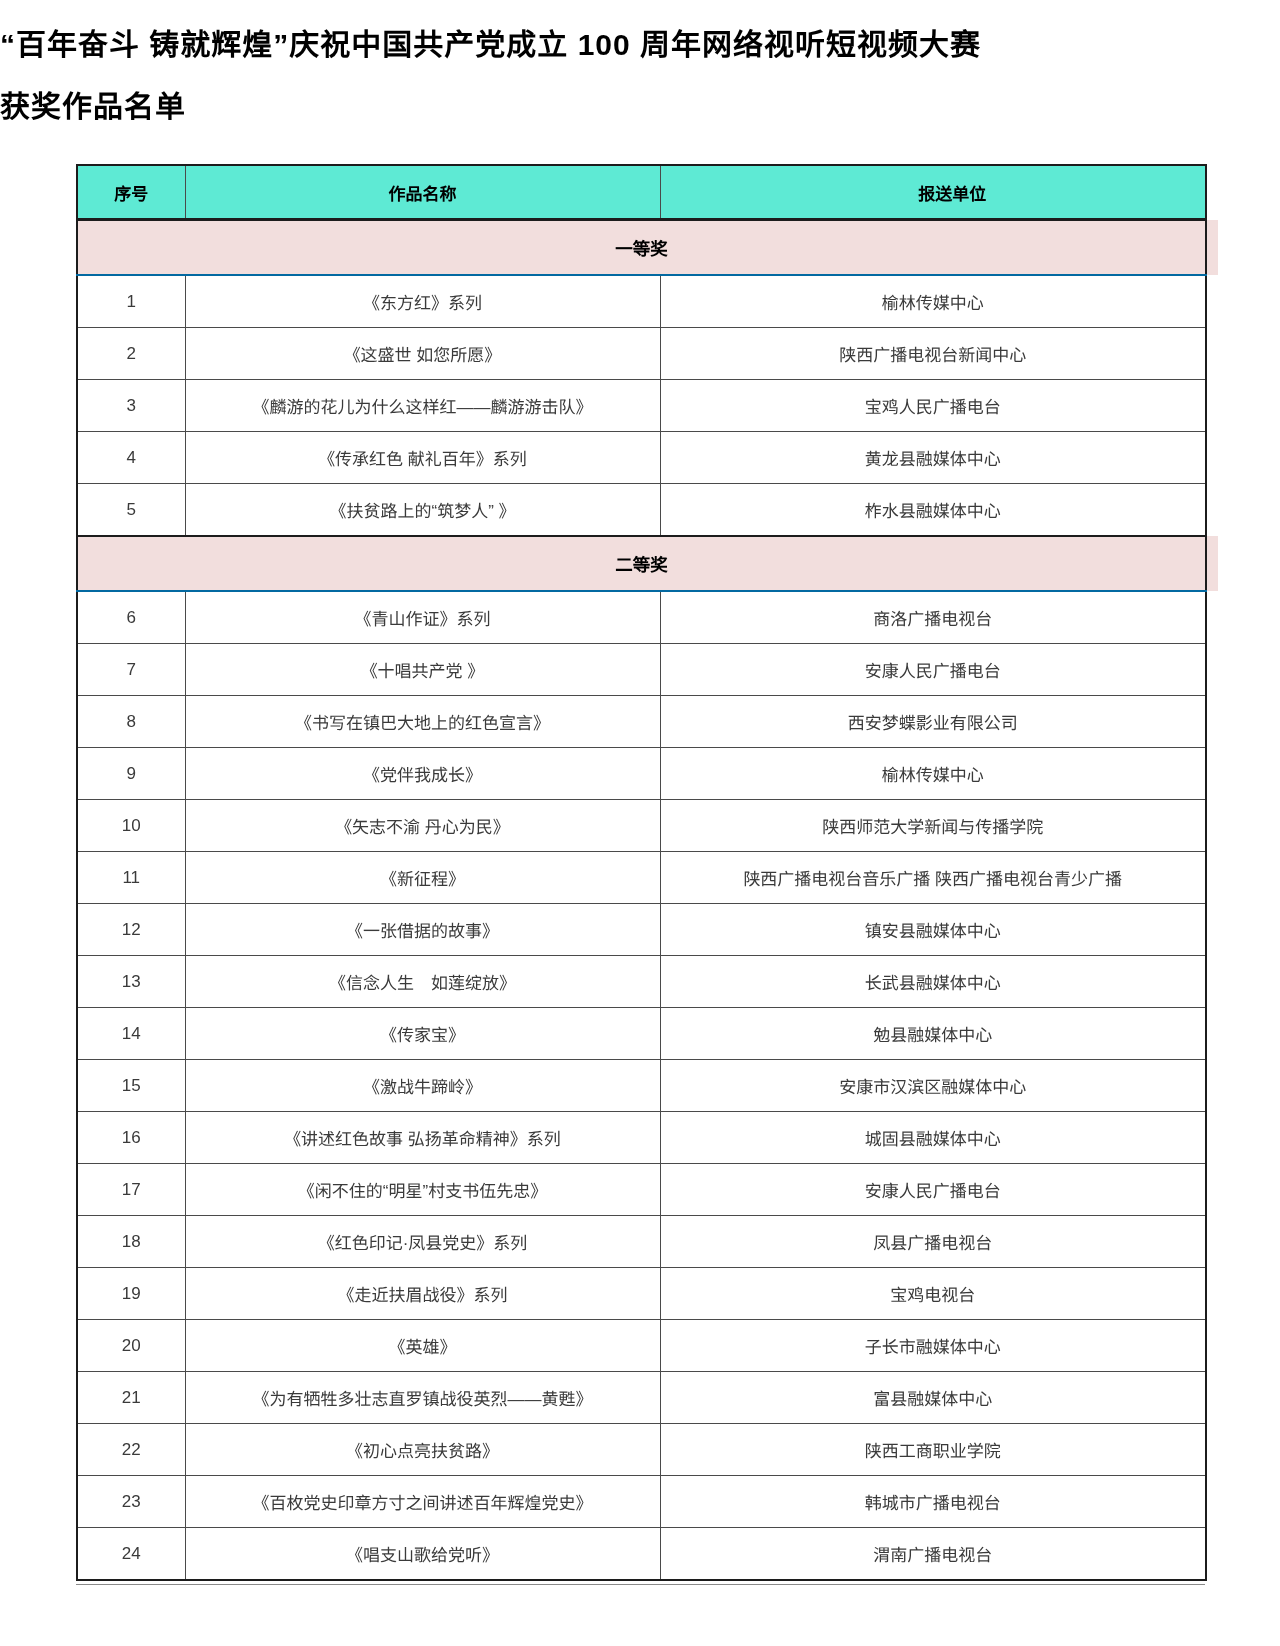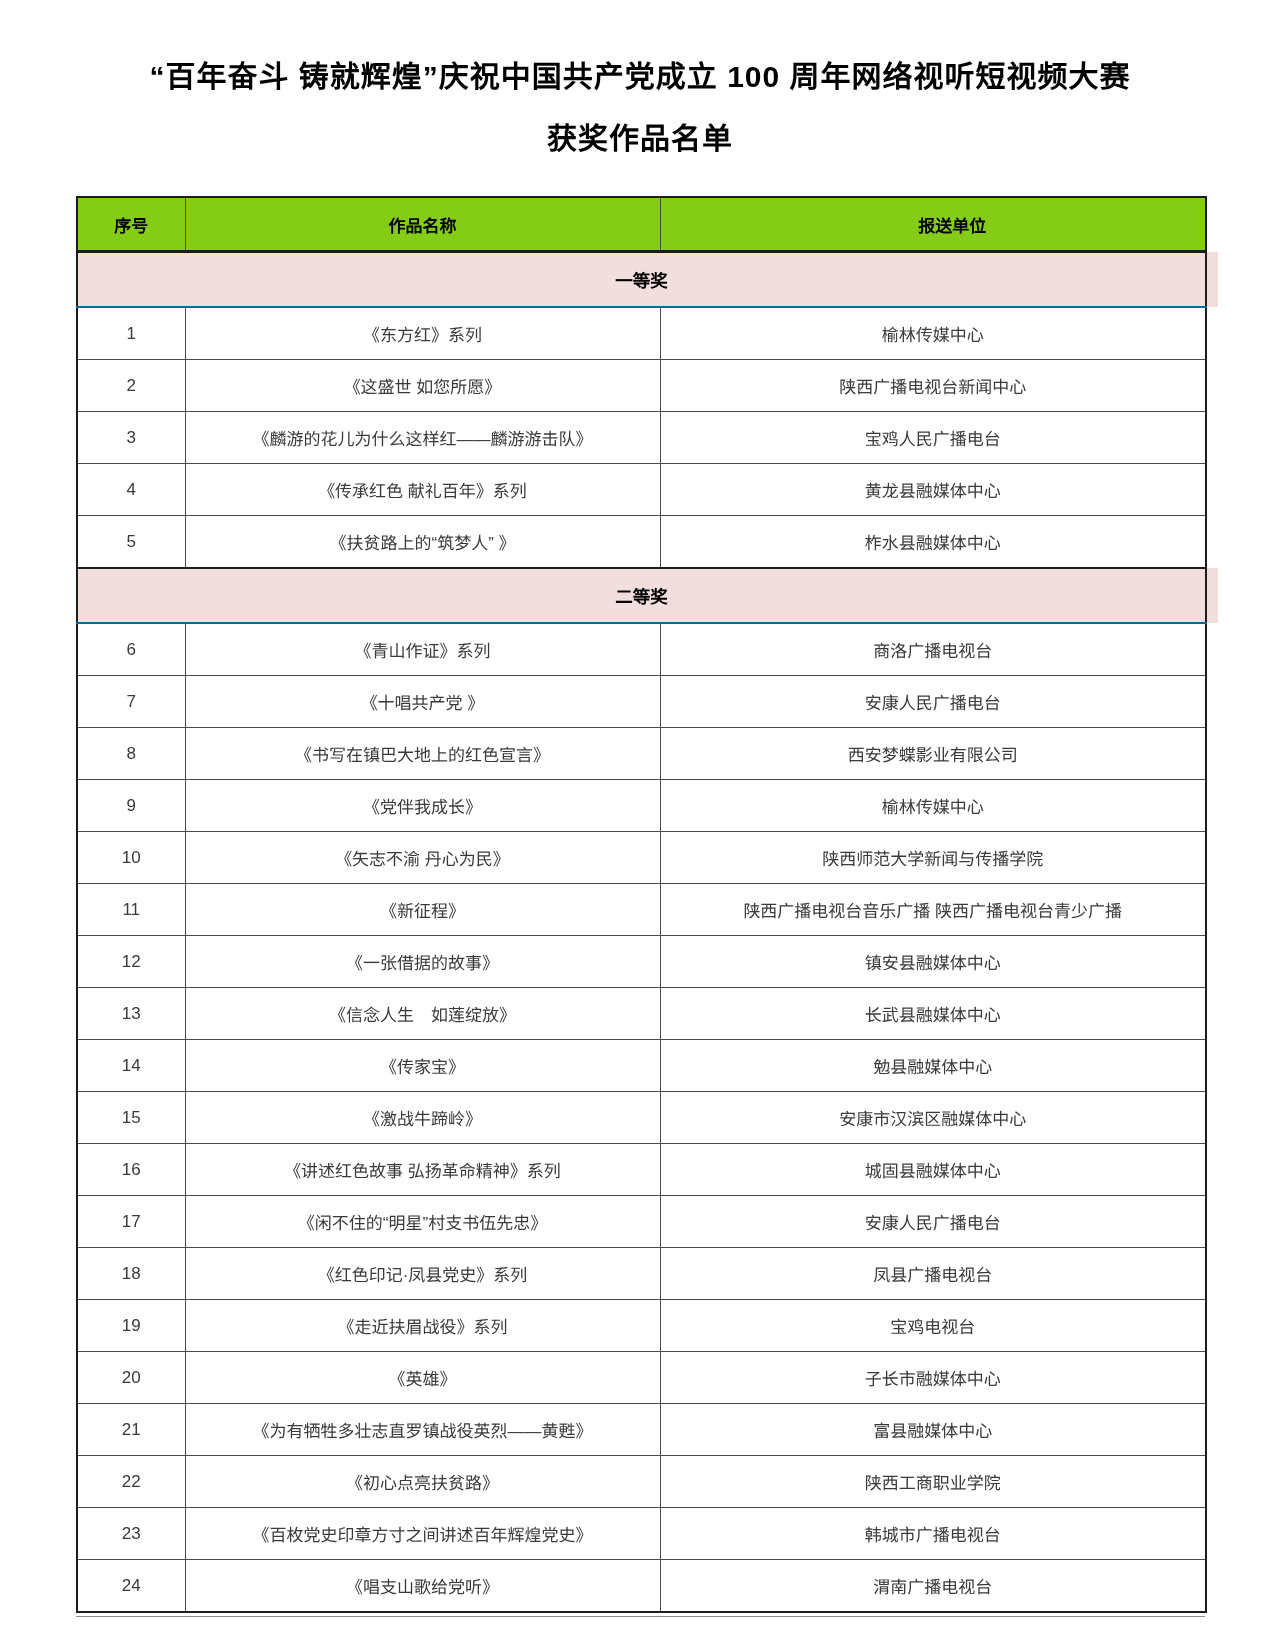--- a/index.html
+++ b/index.html
@@ -10,24 +10,23 @@
   }
   .page {
     position: relative;
     width: 1280px;
     height: 1646px;
     background: #ffffff;
     overflow: hidden;
   }
   .title-block {
     padding-top: 14px;
-    text-align: center;
+    text-align: left;
     color: #000000;
     font-weight: 700;
-    margin-top: 32px;
   }
   .title-line {
     height: 62px;
     line-height: 62px;
     font-size: 30px;
     letter-spacing: 1px;
     white-space: nowrap;
   }
   .awards-table {
     margin-left: 76px;
@@ -42,21 +41,21 @@
   .awards-table col.c-unit  { width: 546px; }
   .awards-table th {
     height: 50px;
     font-size: 17px;
     font-weight: 700;
     color: #000000;
     text-align: center;
     vertical-align: middle;
     border-right: 1px solid #4a4a4a;
     border-bottom: 3px solid #1c1c1c;
-    background: #84cc16;
+    background: #5eead4;
   }
   .awards-table th:last-child { border-right: none; padding-left: 40px; }
   .section-row td {
     height: 51px;
     background: var(--section-bg, #f2dedd);
     font-size: 17.5px;
     font-weight: 700;
     color: #000000;
     text-align: center;
     vertical-align: middle;

